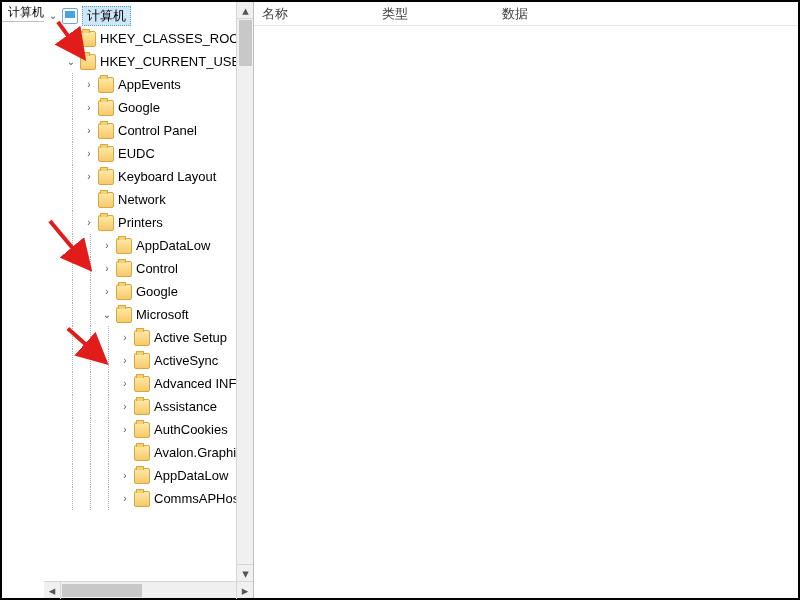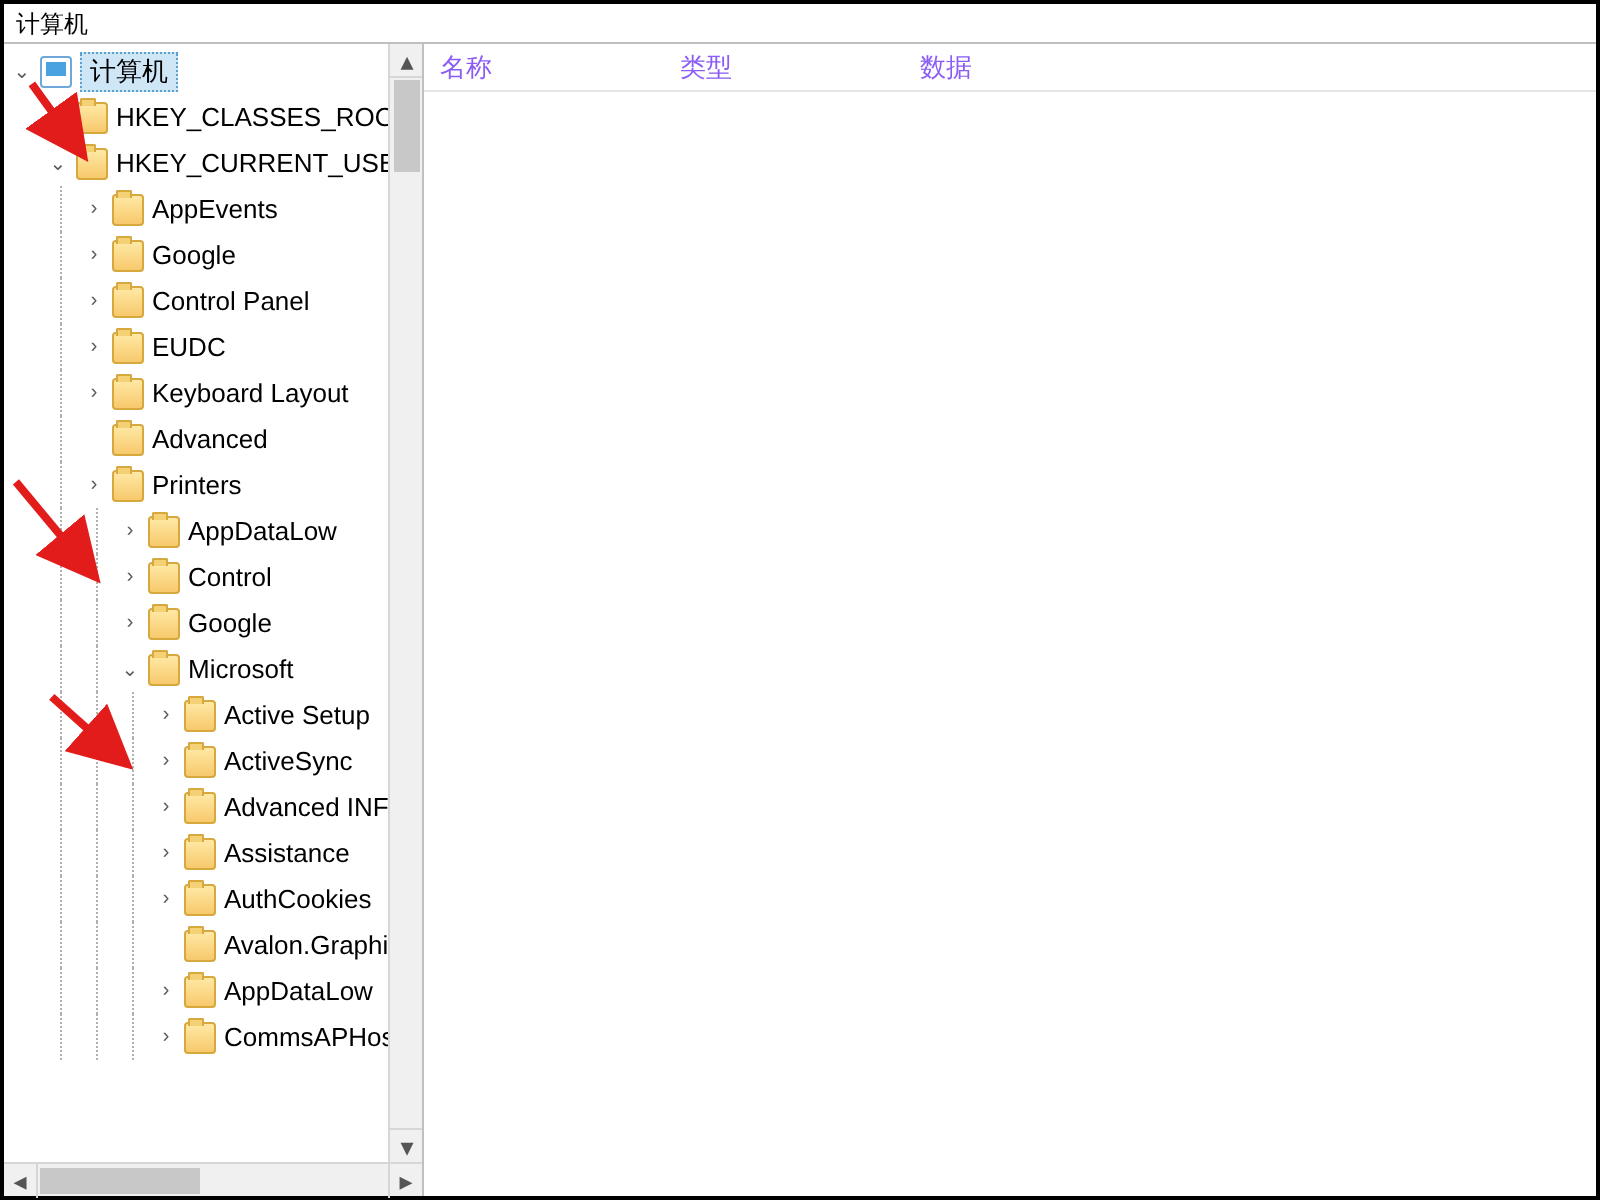--- a/index.html
+++ b/index.html
@@ -1,35 +1,35 @@
 <!DOCTYPE html>
 <html><head>
 <meta charset="utf-8">
 <style>
   *{box-sizing:border-box;margin:0;padding:0;font-family:"Microsoft YaHei","Segoe UI",Tahoma,sans-serif;font-size:13px;color:#000;}
   html,body{width:800px;height:600px;overflow:hidden;background:#fff;}
-  .frame{width:800px;height:600px;border:2px solid #000;display:flex;flex-direction:column;}
+  .frame{width:800px;height:600px;border:2px solid #000;display:flex;flex-direction:row;}
   .titlebar{height:20px;line-height:20px;padding-left:6px;border-bottom:1px solid #c0c0c0;font-size:12px;}
   .body{flex:1;display:flex;min-height:0;}
   .left{width:210px;border-right:1px solid #c0c0c0;display:flex;flex-direction:column;min-height:0;}
   .tree-wrap{flex:1;position:relative;overflow:hidden;}
   .tree{position:absolute;inset:0;overflow:hidden;padding:2px 0 2px 2px;white-space:nowrap;}
   .vscroll{position:absolute;top:0;right:0;width:17px;height:100%;background:#f0f0f0;border-left:1px solid #d6d6d6;}
   .vscroll .arrow{position:absolute;left:0;width:17px;height:17px;display:flex;align-items:center;justify-content:center;color:#555;}
   .vscroll .arrow.top{top:0;border-bottom:1px solid #d6d6d6;}
   .vscroll .arrow.bot{bottom:0;border-top:1px solid #d6d6d6;}
   .vscroll .thumb{position:absolute;left:2px;width:13px;top:18px;height:46px;background:#c8c8c8;}
   .hscroll{height:17px;background:#f0f0f0;border-top:1px solid #d6d6d6;position:relative;}
   .hscroll .arrow{position:absolute;top:0;width:17px;height:17px;display:flex;align-items:center;justify-content:center;color:#555;}
   .hscroll .arrow.l{left:0;border-right:1px solid #d6d6d6;}
   .hscroll .arrow.r{right:0;border-left:1px solid #d6d6d6;}
   .hscroll .thumb{position:absolute;top:2px;height:13px;left:18px;width:80px;background:#c8c8c8;}
   .right{flex:1;display:flex;flex-direction:column;}
   .cols{height:24px;display:flex;align-items:center;border-bottom:1px solid #e6e6e6;}
-  .col{padding:0 8px;color:#8b5cf6;}
+  .col{padding:0 8px;color:#404040;}
   .col.c1{width:120px;}
   .col.c2{width:120px;}
   .col.c3{flex:1;}
   .list{flex:1;}
 
   .row{display:flex;align-items:center;height:23px;}
   .ind{display:inline-block;width:18px;height:23px;flex:none;position:relative;}
   .ind.line::before{content:"";position:absolute;left:8px;top:0;bottom:0;border-left:1px dotted #b0b0b0;}
   .exp{width:14px;height:14px;flex:none;display:flex;align-items:center;justify-content:center;cursor:pointer;color:#5a5a5a;font-size:10px;user-select:none;}
   .exp.blank{visibility:hidden;}
@@ -102,21 +102,21 @@
               <span class="ind line"></span>
               <span class="exp">›</span>
               <span class="ico folder"></span>
               <span class="lbl">Keyboard Layout</span>
             </div>
             <div class="row">
               <span class="ind"></span>
               <span class="ind line"></span>
               <span class="exp blank"></span>
               <span class="ico folder"></span>
-              <span class="lbl">Advanced</span>
+              <span class="lbl">Network</span>
             </div>
             <div class="row">
               <span class="ind"></span>
               <span class="ind line"></span>
               <span class="exp">›</span>
               <span class="ico folder"></span>
               <span class="lbl">Printers</span>
             </div>
             <div class="row">
               <span class="ind"></span>

